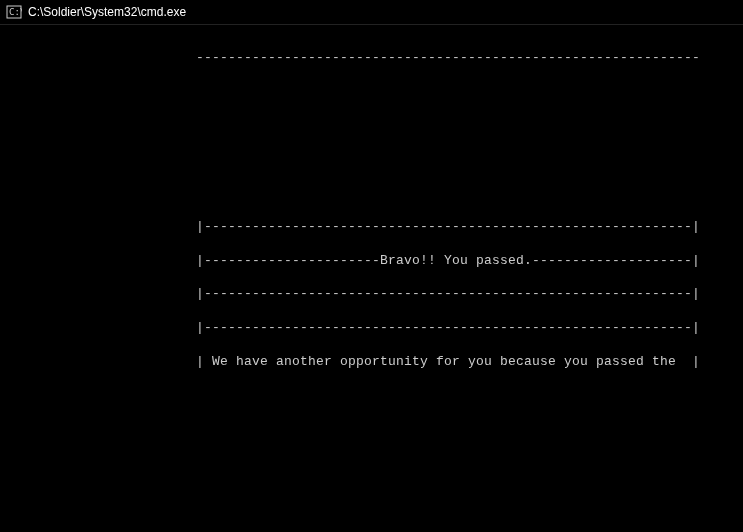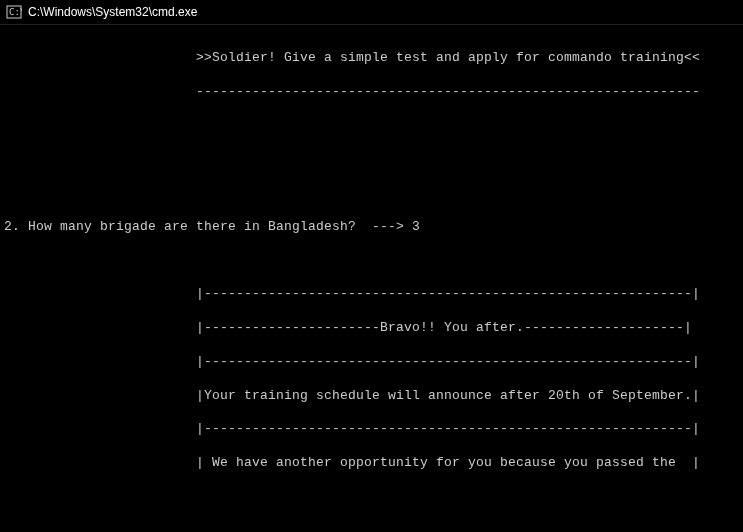--- a/index.html
+++ b/index.html
@@ -48,35 +48,32 @@
 </head>
 <body>
 
 <div class="title-bar">
   <span class="title-icon">
     <svg width="16" height="16" viewBox="0 0 16 16">
       <rect x="1" y="2" width="14" height="12" fill="#000" stroke="#ccc" stroke-width="1"></rect>
       <text x="3" y="11" font-size="9" fill="#ccc" font-family="monospace">C:\</text>
     </svg>
   </span>
-  <span class="title-text">C:\Windows\System32\cmd.exe</span>
+  <span class="title-text">C:\Soldier\System32\cmd.exe</span>
 </div>
 
 <div class="terminal">
-<div>                        &gt;&gt;Soldier! Give a simple test and apply for commando training&lt;&lt;</div>
 <div>                        ---------------------------------------------------------------</div>
 <div> </div>
 <div> </div>
 <div> </div>
-<div>2. How many brigade are there in Bangladesh?  ---&gt; 3</div>
 <div> </div>
 <div>                        |-------------------------------------------------------------|</div>
-<div>                        |----------------------Bravo!! You after.--------------------|</div>
+<div>                        |----------------------Bravo!! You passed.--------------------|</div>
 <div>                        |-------------------------------------------------------------|</div>
-<div>                        |Your training schedule will announce after 20th of September.|</div>
 <div>                        |-------------------------------------------------------------|</div>
 <div>                        | We have another opportunity for you because you passed the  |</div>
 
 
 
 
 
 
 
 

